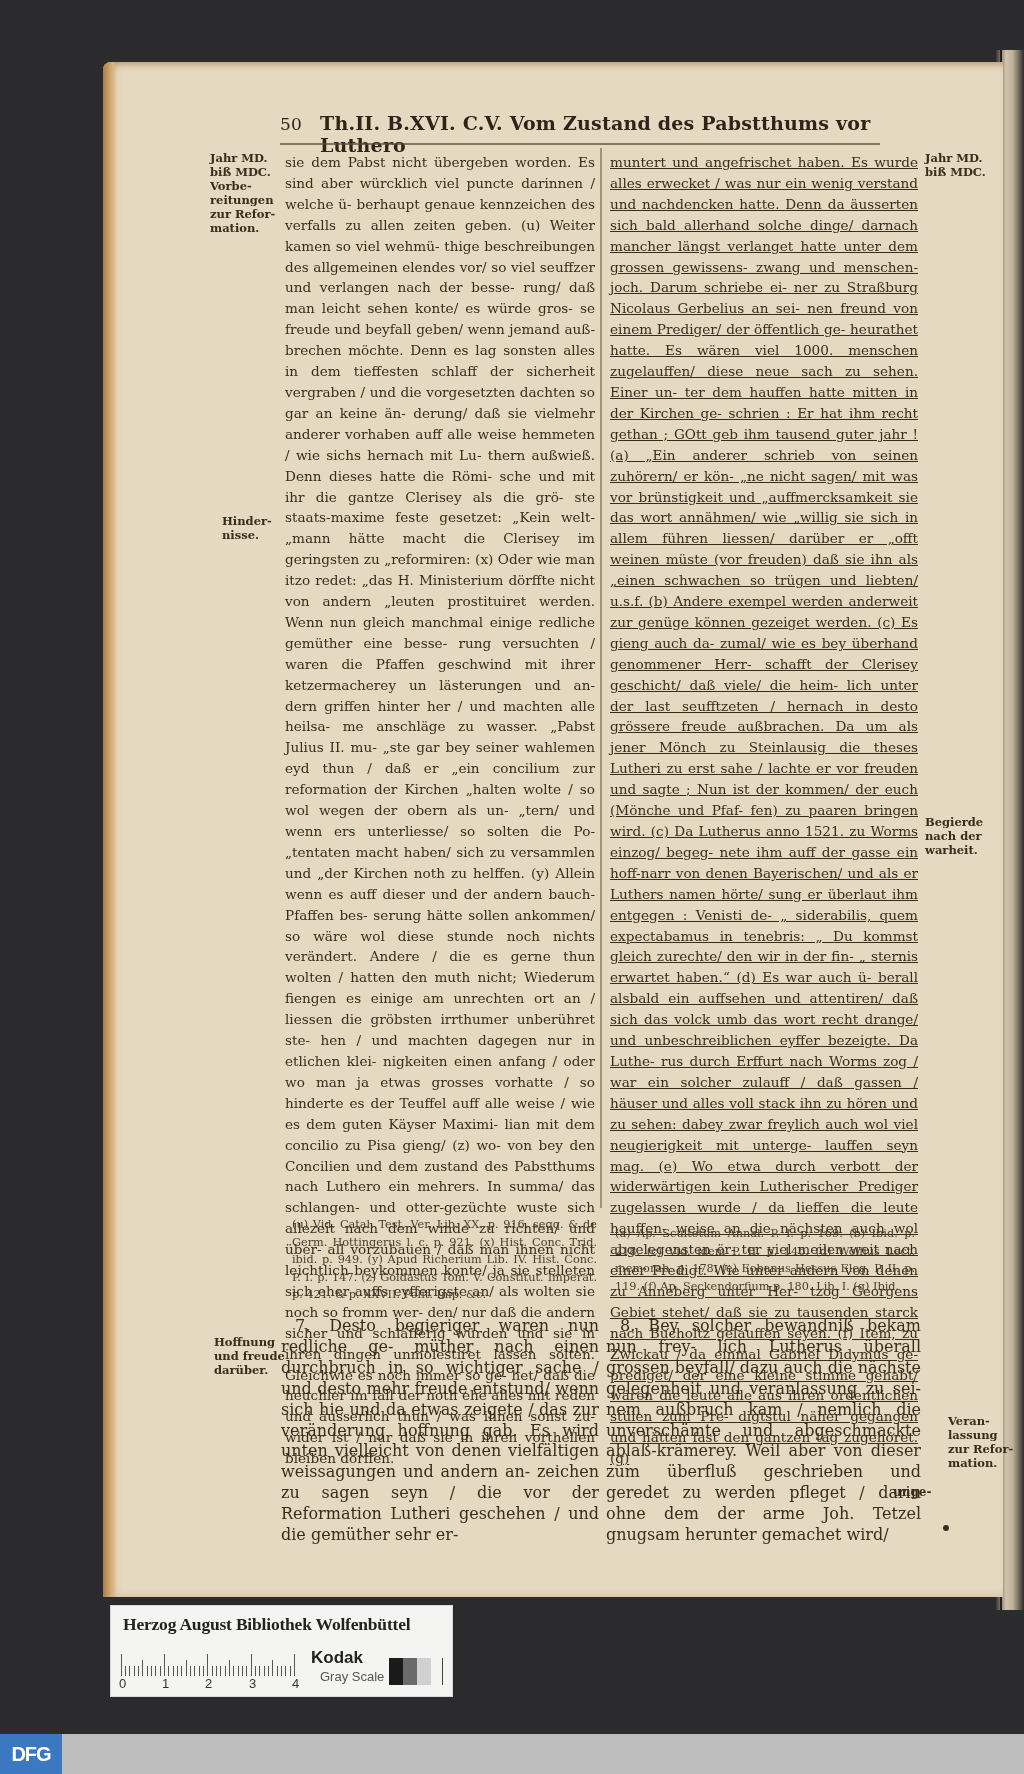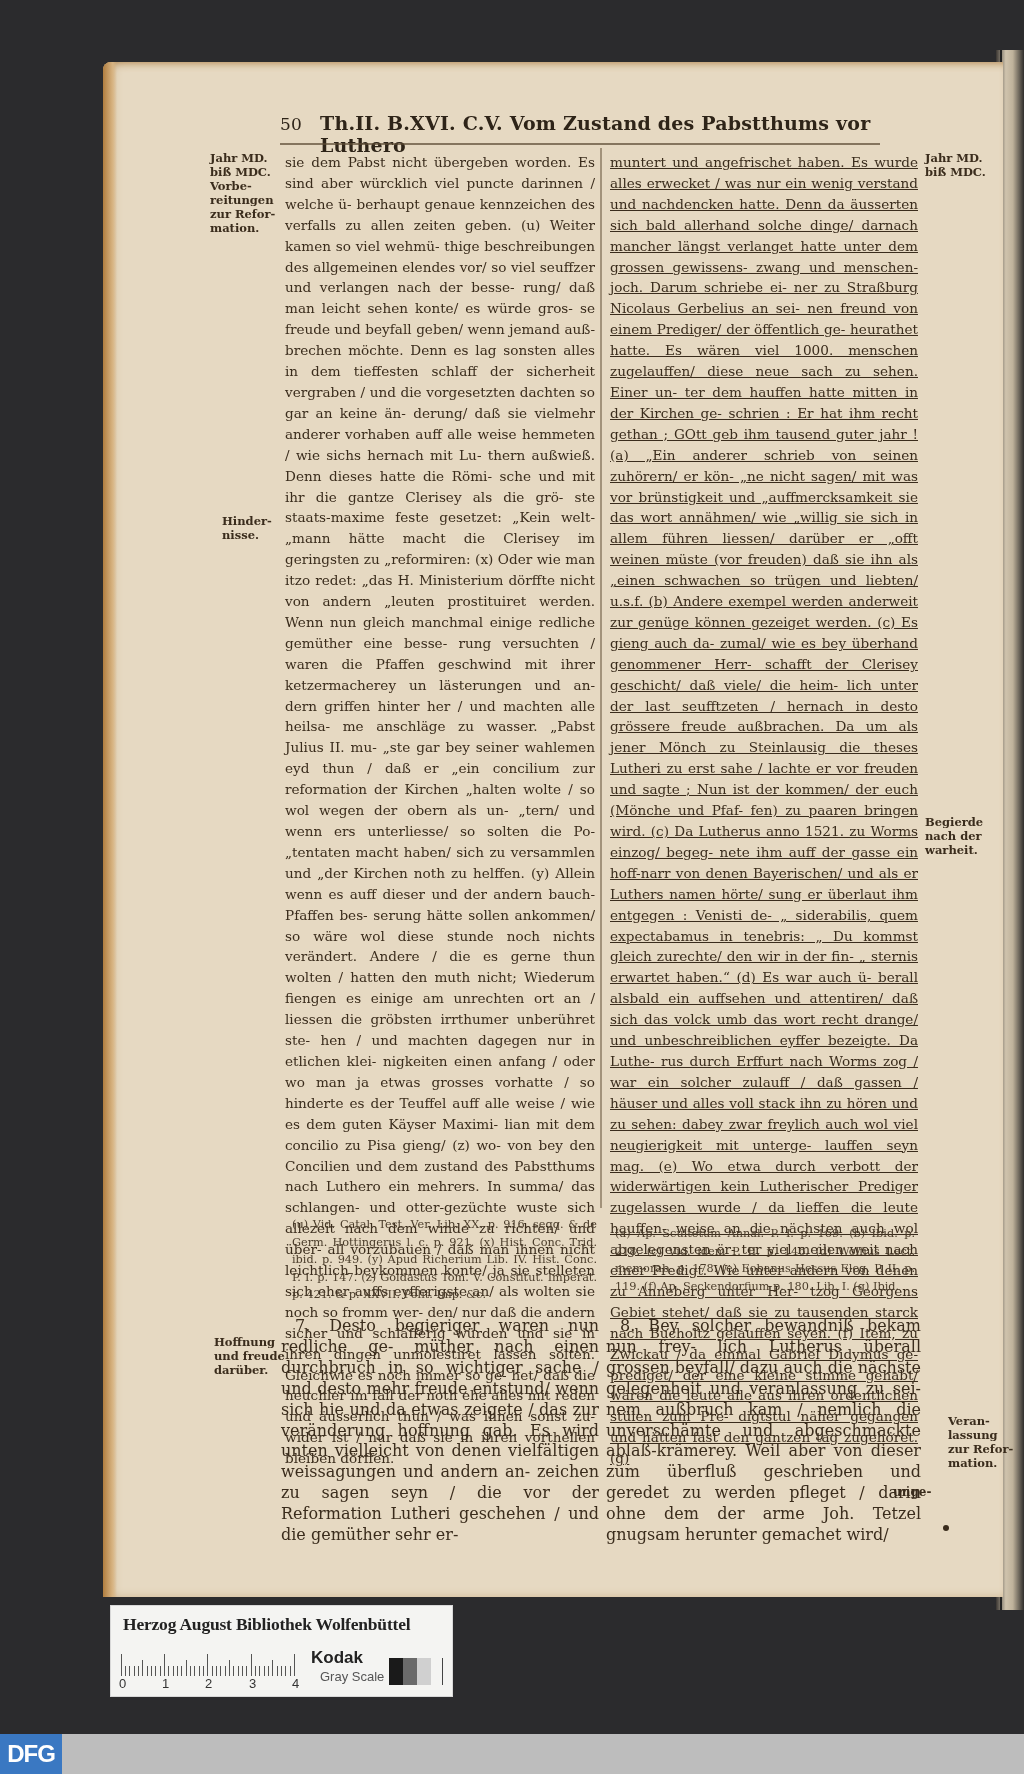--- a/index.html
+++ b/index.html
@@ -87,21 +87,21 @@
   .gray-mid { position: absolute; left: 292px; top: 52px; width: 14px; height: 27px; background: #6a6a6a; }
   .gray-light { position: absolute; left: 306px; top: 52px; width: 14px; height: 27px; background: #d0d0d0; }
   .gray-line { position: absolute; left: 331px; top: 52px; width: 1px; height: 27px; background: #444; }
 
   .footer {
     position: absolute; left: 0; top: 1734px; width: 1024px; height: 40px;
     background: #bdbdbd; display: flex; align-items: center;
   }
   .dfg {
     width: 62px; height: 40px; background: #3a78c2; color: #fff;
-    font-family: "Liberation Sans", sans-serif; font-weight: bold; font-size: 24px;
+    font-family: "Liberation Sans", sans-serif; font-weight: bold; font-size: 20px;
     display: flex; align-items: center; justify-content: center; letter-spacing: -1px;
   }
   .copyright {
     margin-left: 38px; font-family: "Liberation Sans", sans-serif; font-size: 21px; color: #1a1a1a;
     letter-spacing: -0.3px;
   }
   .footer-top { position: absolute; left: 0; top: 1725px; width: 1024px; height: 9px; background: #2b2b2d; }
 </style>
 </head>
 <body>

